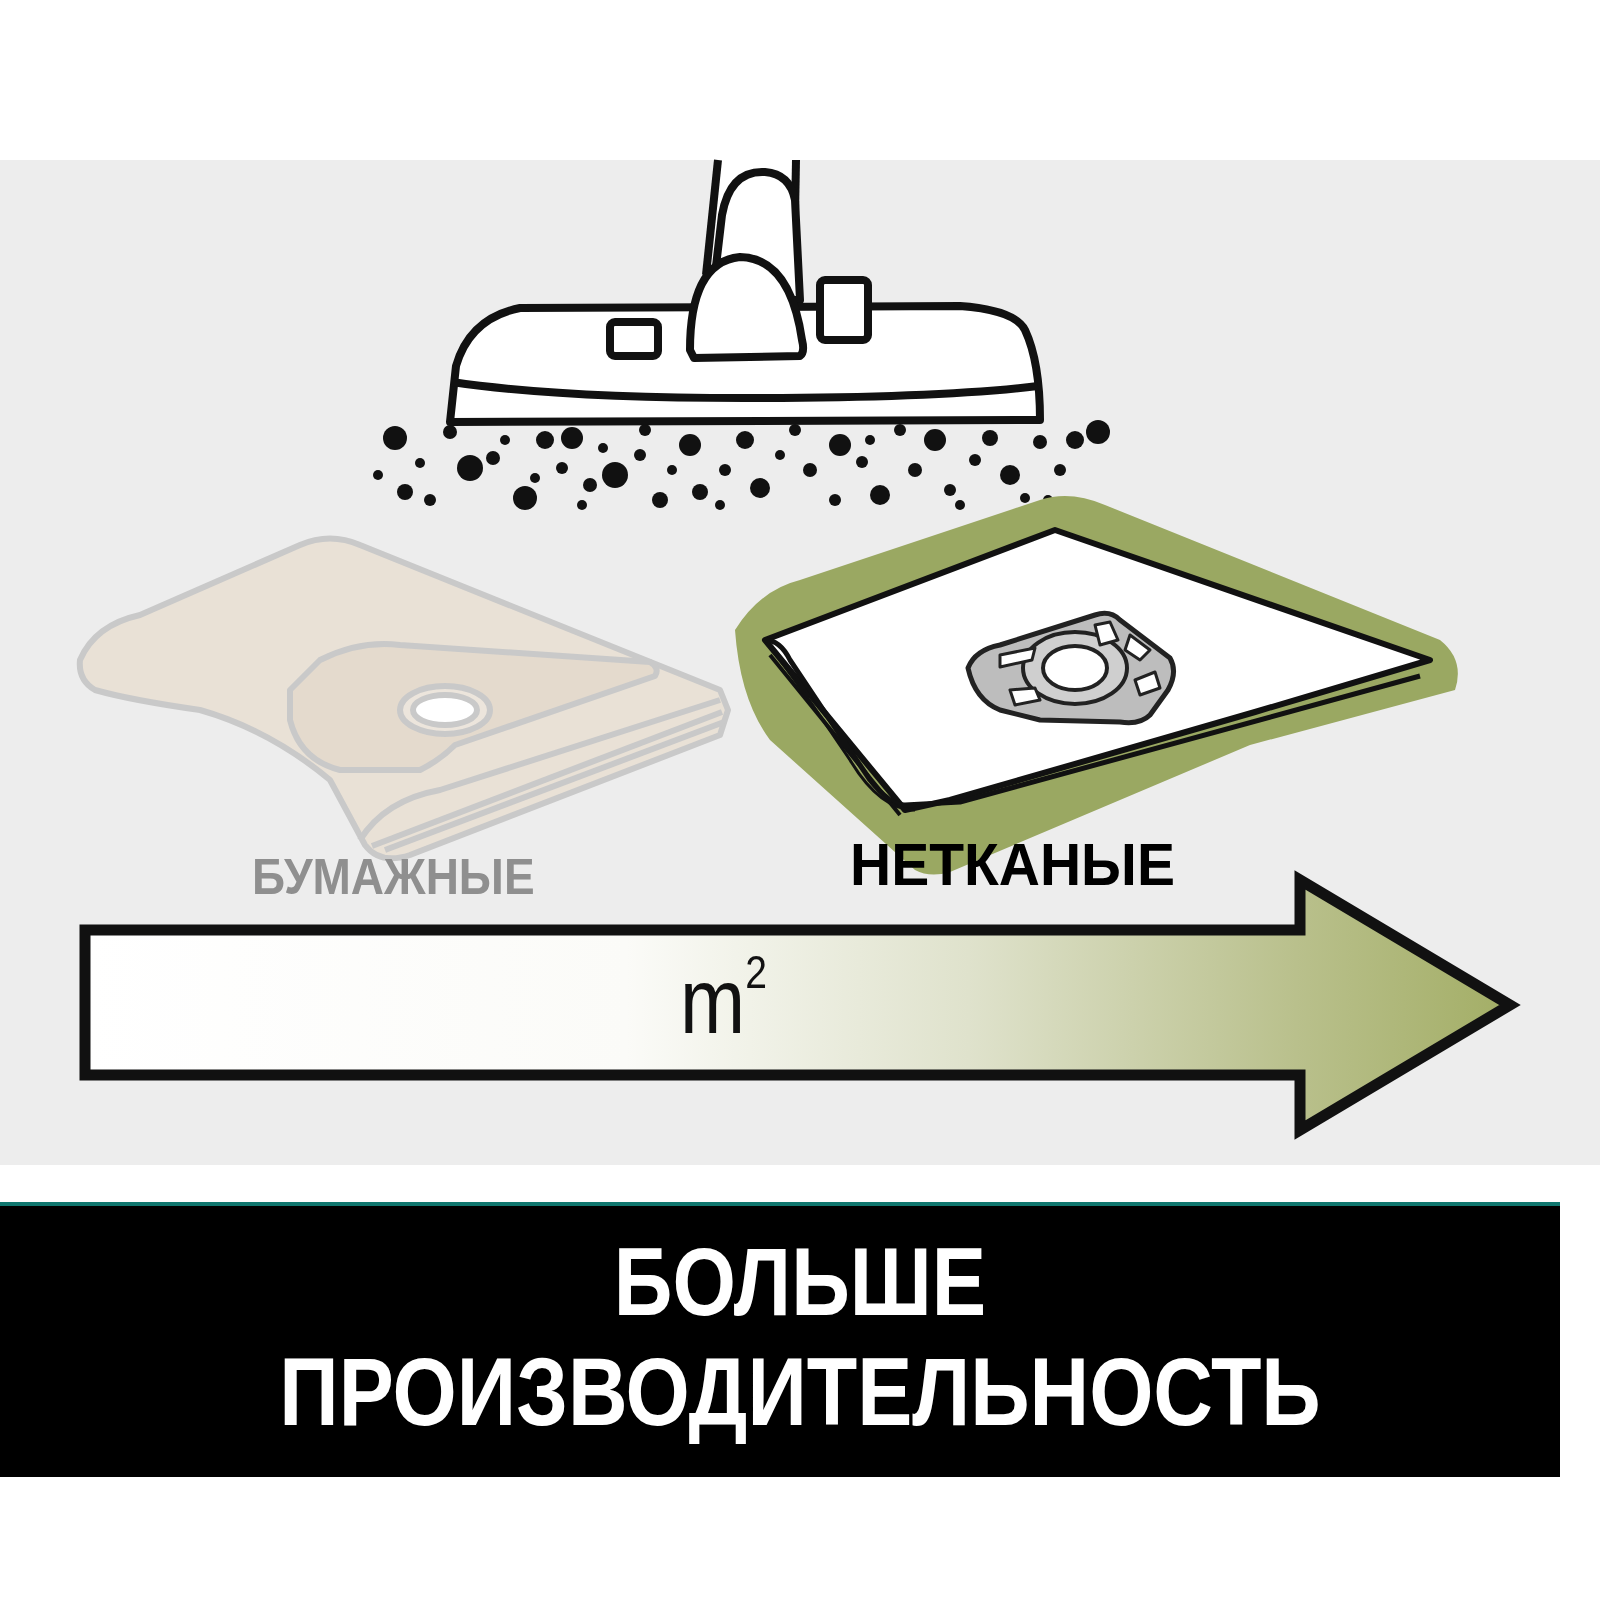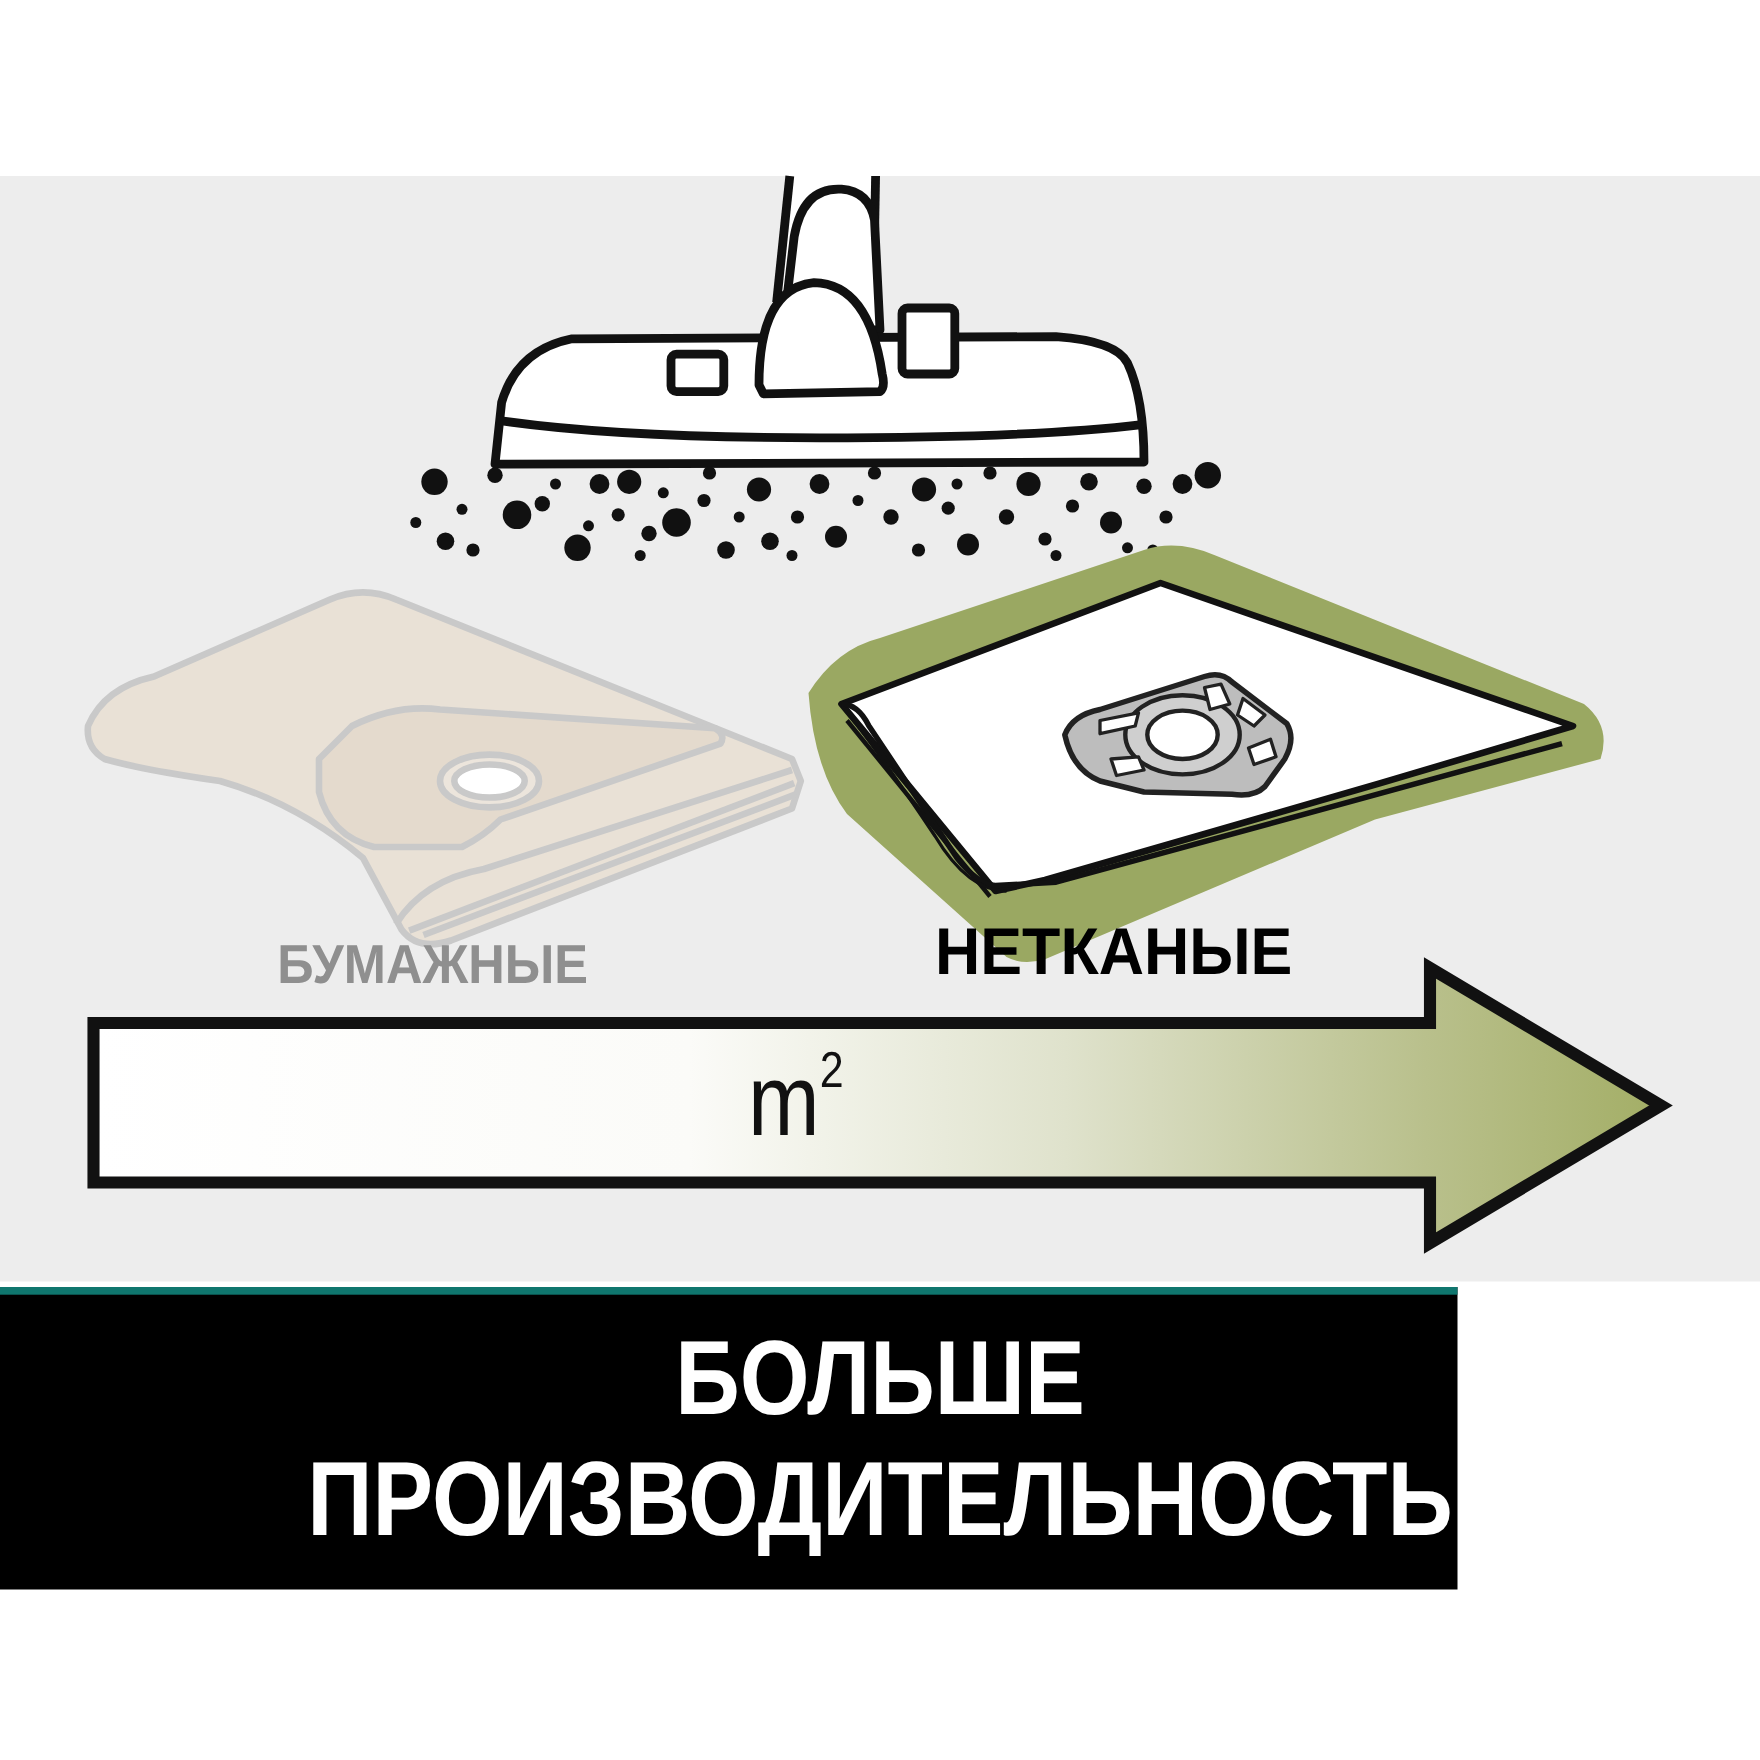--- a/index.html
+++ b/index.html
@@ -8,22 +8,22 @@
   .panel { position:absolute; left:0; top:160px; width:1600px; height:1005px; background:#ededed; }
   .art { position:absolute; left:0; top:0; width:1600px; height:1600px; }
   .label-paper { position:absolute; left:252px; top:848px; width:360px; text-align:left;
         font-weight:bold; font-size:50px; color:#8f8f8f; letter-spacing:0px;
         transform:scaleX(0.92); transform-origin:left top; }
   .label-nonwoven { position:absolute; left:850px; top:830px; font-weight:bold; font-size:60px;
         color:#000; transform:scaleX(0.95); transform-origin:left top; }
   .arrow-unit { position:absolute; left:680px; top:955px; font-size:92px; color:#111;
         font-weight:normal; line-height:1; transform:scaleX(0.85); transform-origin:left top; }
   .arrow-unit sup { font-size:46px; vertical-align:top; position:relative; top:-6px; }
-  .banner { position:absolute; left:0; top:1170px; width:1325px; height:275px; background:#000;
-        border-top:7px solid #0f766e; box-sizing:border-box; }
+  .banner { position:absolute; left:0; top:1202px; width:1560px; height:275px; background:#000;
+        border-top:4px solid #0f766e; box-sizing:border-box; }
   .banner-line { position:absolute; left:0; width:1600px; text-align:center; color:#fff;
         font-weight:bold; line-height:1; }
   .banner-line.l1 { top:28px; font-size:96px; transform:scaleX(0.85); }
   .banner-line.l2 { top:138px; font-size:96px; transform:scaleX(0.86); }
 </style>
 </head>
 <body>
 
 <div class="panel"></div>
 

